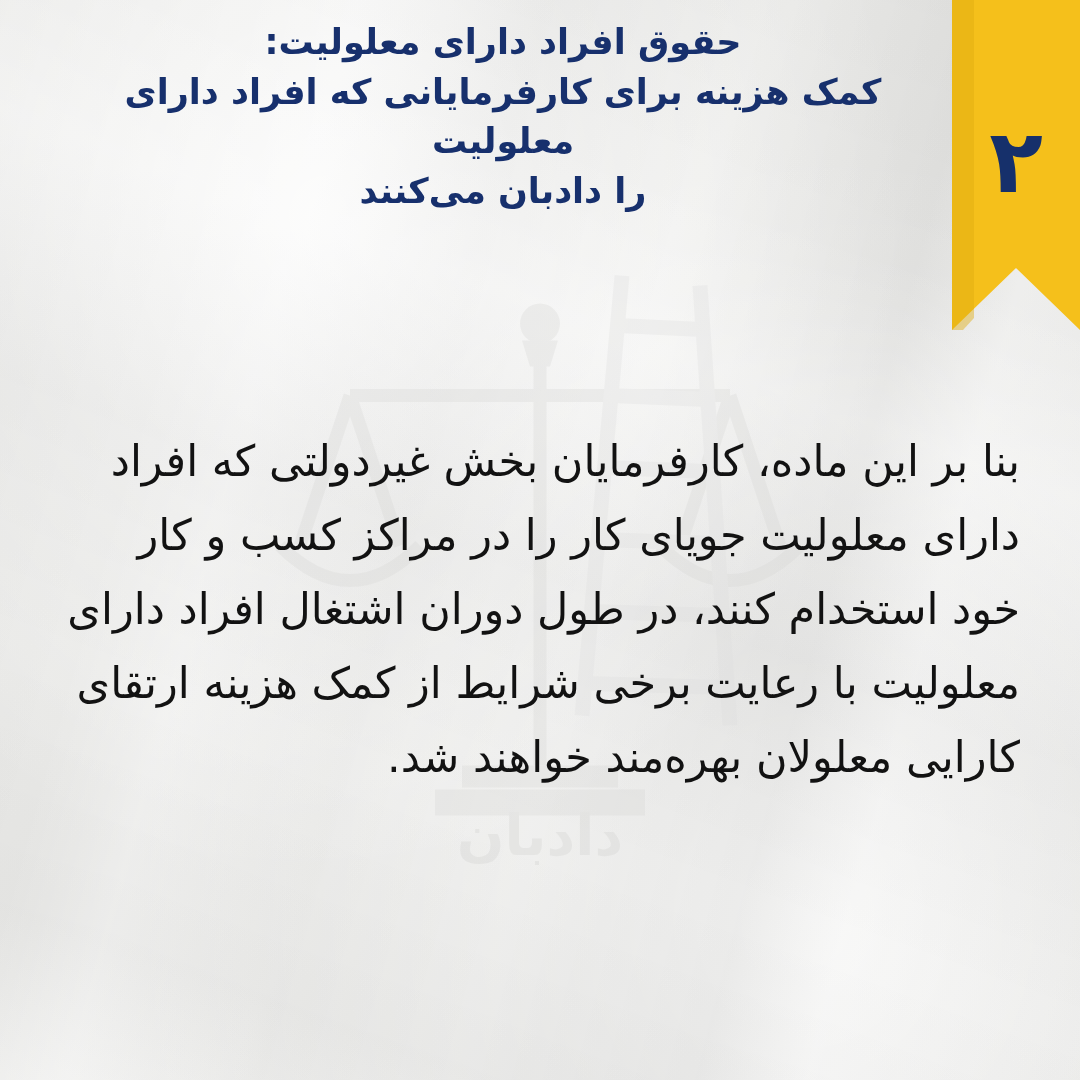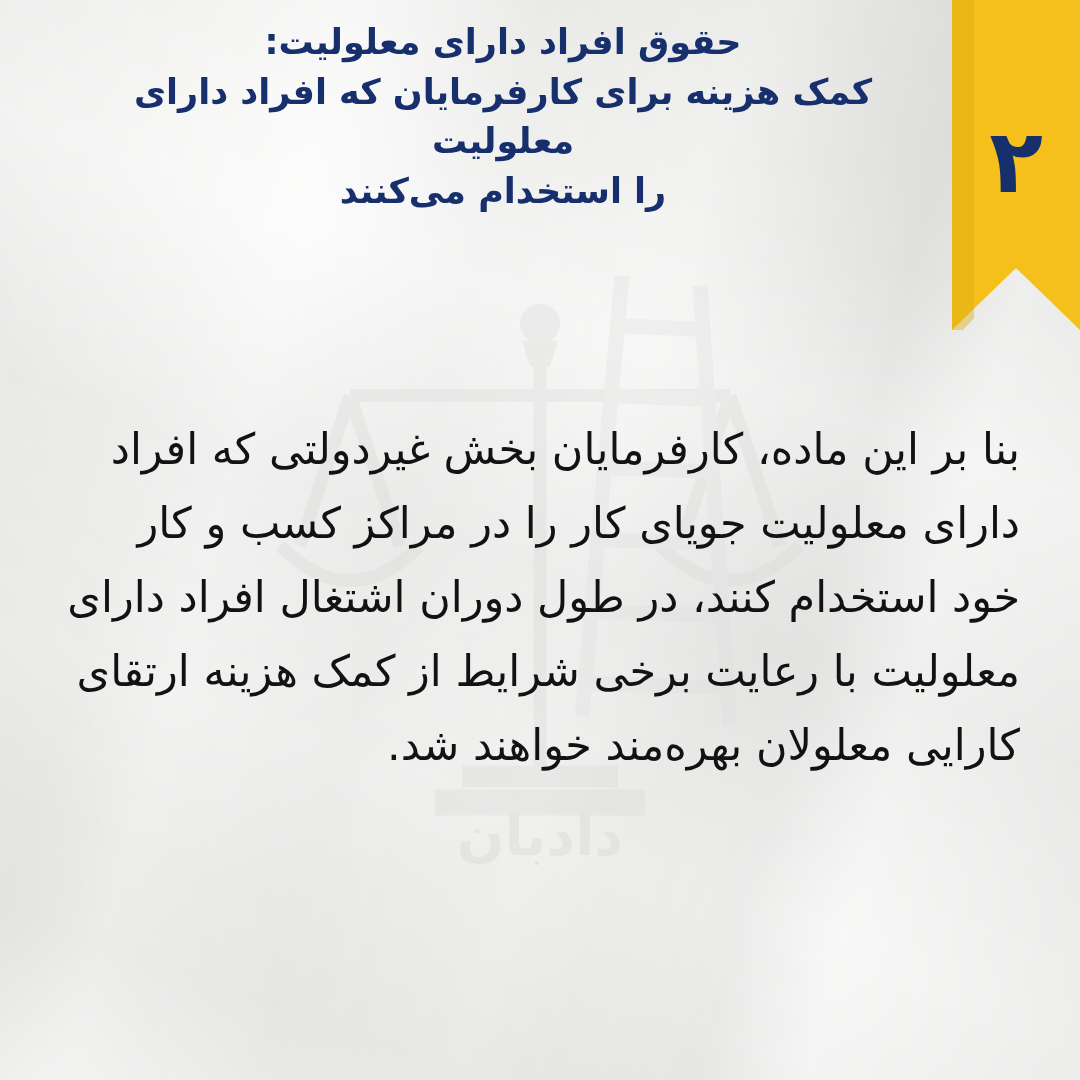--- a/index.html
+++ b/index.html
@@ -104,21 +104,21 @@
     font-family: "DejaVu Sans", sans-serif;
     font-size: 35px;
     font-weight: 700;
     color: #17306d;
     line-height: 1.42;
     direction: rtl;
   }
 
   .body-block {
     position: absolute;
-    top: 370px;
+    top: 382px;
     right: 60px;
     left: 60px;
     z-index: 4;
     text-align: right;
     direction: rtl;
   }
   .body-text {
     font-family: "DejaVu Sans", sans-serif;
     font-size: 43px;
     font-weight: 400;
@@ -176,21 +176,21 @@
   <div class="corner-badge">
     <svg class="ribbon-shape" viewBox="0 0 128 330" xmlns="http://www.w3.org/2000/svg" preserveAspectRatio="none">
       <path d="M0 0 H128 V330 L64 268 L0 330 Z" fill="#f5c01b"></path>
       <path d="M0 0 H22 V318 L11 330 L0 330 Z" fill="#e0ac12" opacity="0.45"></path>
     </svg>
     <div class="step-number">۲</div>
   </div>
 
   <div class="title-block">
     <div class="title-line">حقوق افراد دارای معلولیت:</div>
-    <div class="title-line">کمک هزینه برای کارفرمایان که افراد دارای معلولیت</div>
-    <div class="title-line">را استخدام می‌کنند</div>
+    <div class="title-line">کمک هزینه برای کارفرمایانی که افراد دارای معلولیت</div>
+    <div class="title-line">را دادبان می‌کنند</div>
   </div>
 
   <div class="body-block">
     <p class="body-text">بنا بر این ماده، کارفرمایان بخش غیردولتی که افراد دارای معلولیت جویای کار را در مراکز کسب و کار خود استخدام کنند، در طول دوران اشتغال افراد دارای معلولیت با رعایت برخی شرایط از کمک هزینه ارتقای کارایی معلولان بهره‌مند خواهند شد.</p>
   </div>
 
 </div>
 
 </body></html>

